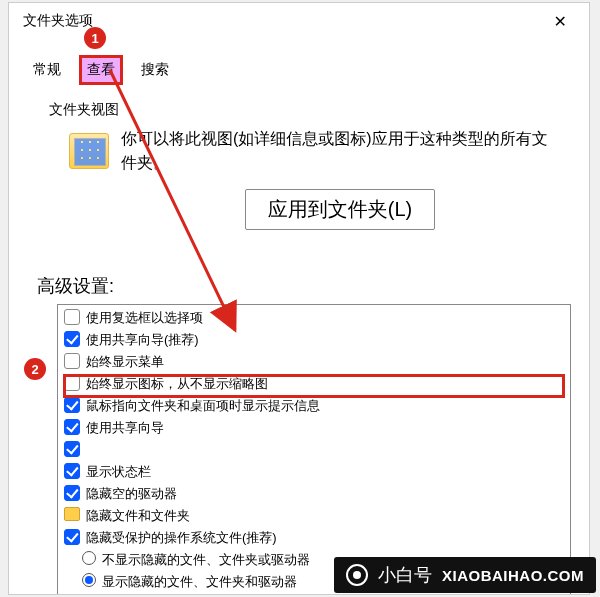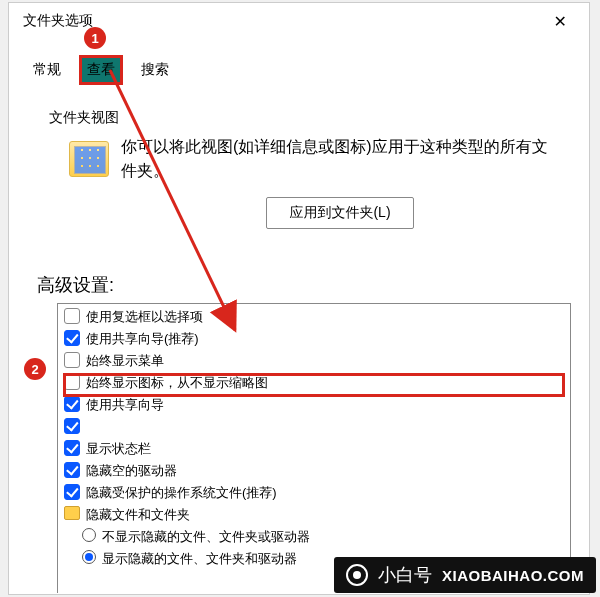--- a/index.html
+++ b/index.html
@@ -31,23 +31,23 @@
     font-size: 14px;
   }
   .titlebar .title { }
   .titlebar .close { font-size: 16px; cursor: pointer; padding: 4px 8px;}
   .tabs {
     display: flex; gap: 14px; padding: 0 18px; margin-top: 18px;
     font-size: 14px;
     align-items: center;
   }
   .tab { padding: 4px 6px; cursor: pointer; }
-  .tab.highlight { outline: 3px solid #d8261c; outline-offset: -1px; background:#0f766e;}
+  .tab.highlight { outline: 3px solid #d8261c; outline-offset: -1px; background:#f0abfc;}
   .groupbox {
-    margin: 26px 18px 0 40px;
+    margin: 18px 18px 0 40px;
     position: relative;
   }
   .group-label {
     font-size: 14px;
     margin-bottom: 8px;
   }
   .group-body {
     display: flex; gap: 12px; align-items: flex-start;
     padding: 0 10px 0 20px;
   }
@@ -65,21 +65,21 @@
       repeating-linear-gradient(0deg,#4a8cff 0 6px, transparent 6px 8px);
     opacity:0.8;
     border:1px solid #aaa;
   }
   .group-text { flex:1; font-size:16px; line-height:1.5;}
   .group-buttons {
     display:flex; gap:18px; justify-content:center; margin:14px 0 8px 60px;
   }
   .btn {
     border:1px solid #888; background:#fff;
-    padding:6px 22px; font-size:14px; cursor:pointer;
+    padding:6px 22px; font-size:20px; cursor:pointer;
     border-radius:2px;
   }
   .adv-label { margin: 44px 18px 6px 28px; font-size:18px;}
   .adv-list {
     margin: 0 18px 0 48px;
     border:1px solid #888; border-bottom:none;
     height: 290px;
     overflow:hidden; background:#fff;
     padding: 4px 6px;
   }
@@ -187,40 +187,44 @@
       <div class="item">
         <span class="box"></span>
         <span>始终显示菜单</span>
       </div>
       <div class="item highlight-row">
         <span class="box"></span>
         <span>始终显示图标，从不显示缩略图</span>
       </div>
       <div class="item">
         <span class="box checked"></span>
+        <span>鼠标指向文件夹和桌面项时显示提示信息</span>
+      </div>
+      <div class="item">
+        <span class="box checked"></span>
         <span>使用共享向导</span>
       </div>
       <div class="item">
         <span class="box checked"></span>
       </div>
       <div class="item">
         <span class="box checked"></span>
         <span>显示状态栏</span>
       </div>
       <div class="item">
         <span class="box checked"></span>
         <span>隐藏空的驱动器</span>
-      </div>
-      <div class="item">
-        <span class="box checked"></span>
-        <span>隐藏受保护的操作系统文件(推荐)</span>
       </div>
       <div class="item">
         <span class="foldcat"></span>
         <span>隐藏文件和文件夹</span>
+      </div>
+      <div class="item">
+        <span class="box checked"></span>
+        <span>隐藏受保护的操作系统文件(推荐)</span>
       </div>
       <div class="item indent1">
         <span class="radio"></span>
         <span>不显示隐藏的文件、文件夹或驱动器</span>
       </div>
       <div class="item indent1">
         <span class="radio selected"></span>
         <span>显示隐藏的文件、文件夹和驱动器</span>
       </div>
     </div>

